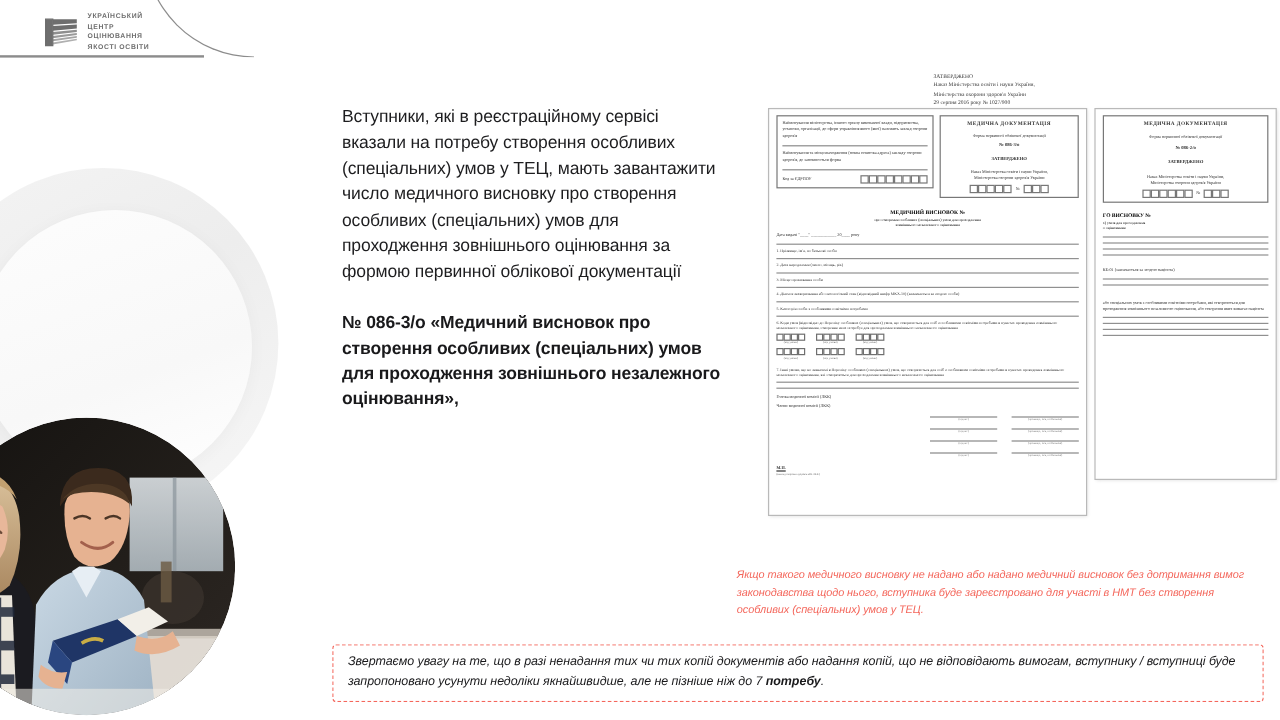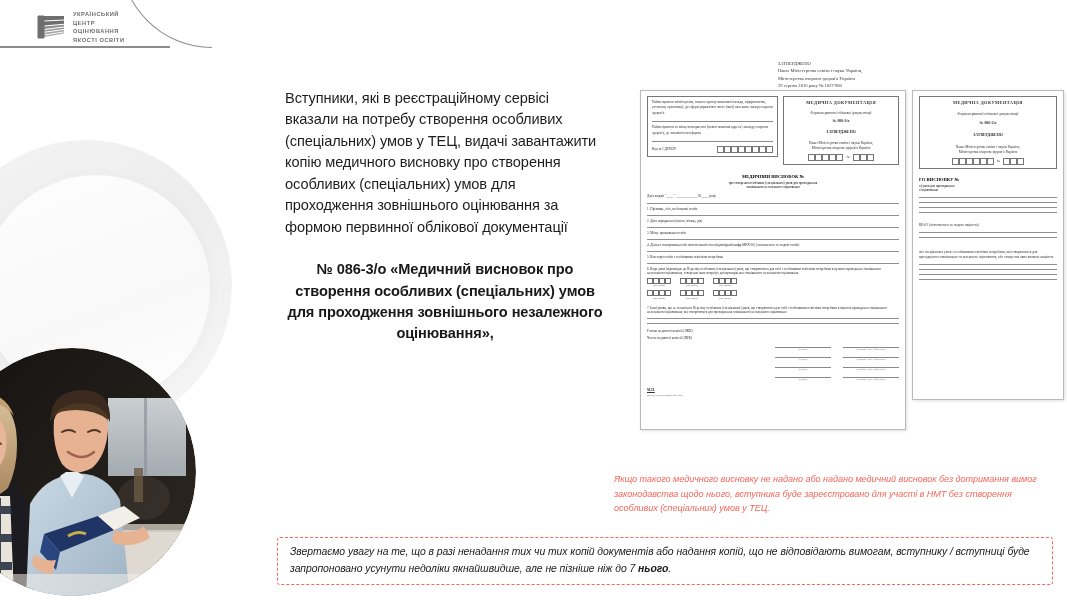--- a/index.html
+++ b/index.html
@@ -95,21 +95,20 @@
     color: #1d1d1f;
     letter-spacing: -0.1px;
   }
   .para-bold {
     margin-top: 21px;
     font-size: 14.6px;
     line-height: 1.47;
     font-weight: 700;
     color: #19191b;
     letter-spacing: -0.1px;
-    text-align: center;
   }
   .para-italic {
     margin-top: 21px;
     font-size: 12.6px;
     line-height: 1.5;
     font-style: italic;
     color: #2a2a2c;
     letter-spacing: -0.05px;
   }
 
@@ -284,21 +283,21 @@
         <path d="M96 186 L112 204 L108 222 L92 204 Z" fill="#2a4680"></path>
         <path d="M120 188 q10 -6 18 -2" stroke="#e8c23f" stroke-width="3" fill="none" opacity="0.85"></path>
         <path d="M166 182 Q184 188 196 178 L202 190 Q182 202 164 194 Z" fill="#e6b291"></path>
         <path d="M86 206 Q96 214 108 212 L104 226 Q90 226 84 216 Z" fill="#e6b291"></path>
         <rect x="0" y="226" width="248" height="24" fill="#f3efe8" opacity="0.55"></rect>
       </g>
     </svg>
   </div>
 
   <div class="col-text">
-    <div class="para-lead">Вступники, які в реєстраційному сервісі вказали на потребу створення особливих (спеціальних) умов у ТЕЦ, видачі завантажити копію медичного висновку про створення особливих (спеціальних) умов для проходження зовнішнього оцінювання за формою первинної облікової документації</div>
+    <div class="para-lead">Вступники, які в реєстраційному сервісі вказали на потребу створення особливих (спеціальних) умов у ТЕЦ, мають завантажити число медичного висновку про створення особливих (спеціальних) умов для проходження зовнішнього оцінювання за формою первинної облікової документації</div>
     <div class="para-bold">№ 086-3/о «Медичний висновок про створення особливих (спеціальних) умов для проходження зовнішнього незалежного оцінювання»,</div>
   </div>
 
   <div class="docs">
 
     <div class="approve-note">ЗАТВЕРДЖЕНО
 Наказ Міністерства освіти і науки України,
 Міністерства охорони здоров'я України
 29 серпня 2016 року № 1027/900</div>
 
@@ -531,17 +530,17 @@
       <div class="long-rule"></div>
     </div>
 
   </div>
 
   <div class="red-note">Якщо такого медичного висновку не надано або надано медичний висновок без дотримання вимог законодавства щодо нього, вступника буде зареєстровано для участі в НМТ без створення особливих (спеціальних) умов у ТЕЦ.</div>
 
   <div class="banner">
     <div class="banner-text">
       <span>Звертаємо увагу на те, що в разі ненадання тих чи тих копій документів або надання копій, що не відповідають вимогам,</span>
-      <span>вступнику / вступниці буде запропоновано усунути недоліки якнайшвидше, але не пізніше ніж до 7 </span><b>нього</b><span>.</span>
+      <span>вступнику / вступниці буде запропоновано усунути недоліки якнайшвидше, але не пізніше ніж до 7 </span><b>потребу</b><span>.</span>
     </div>
   </div>
 
 </div>
 
 </body></html>

